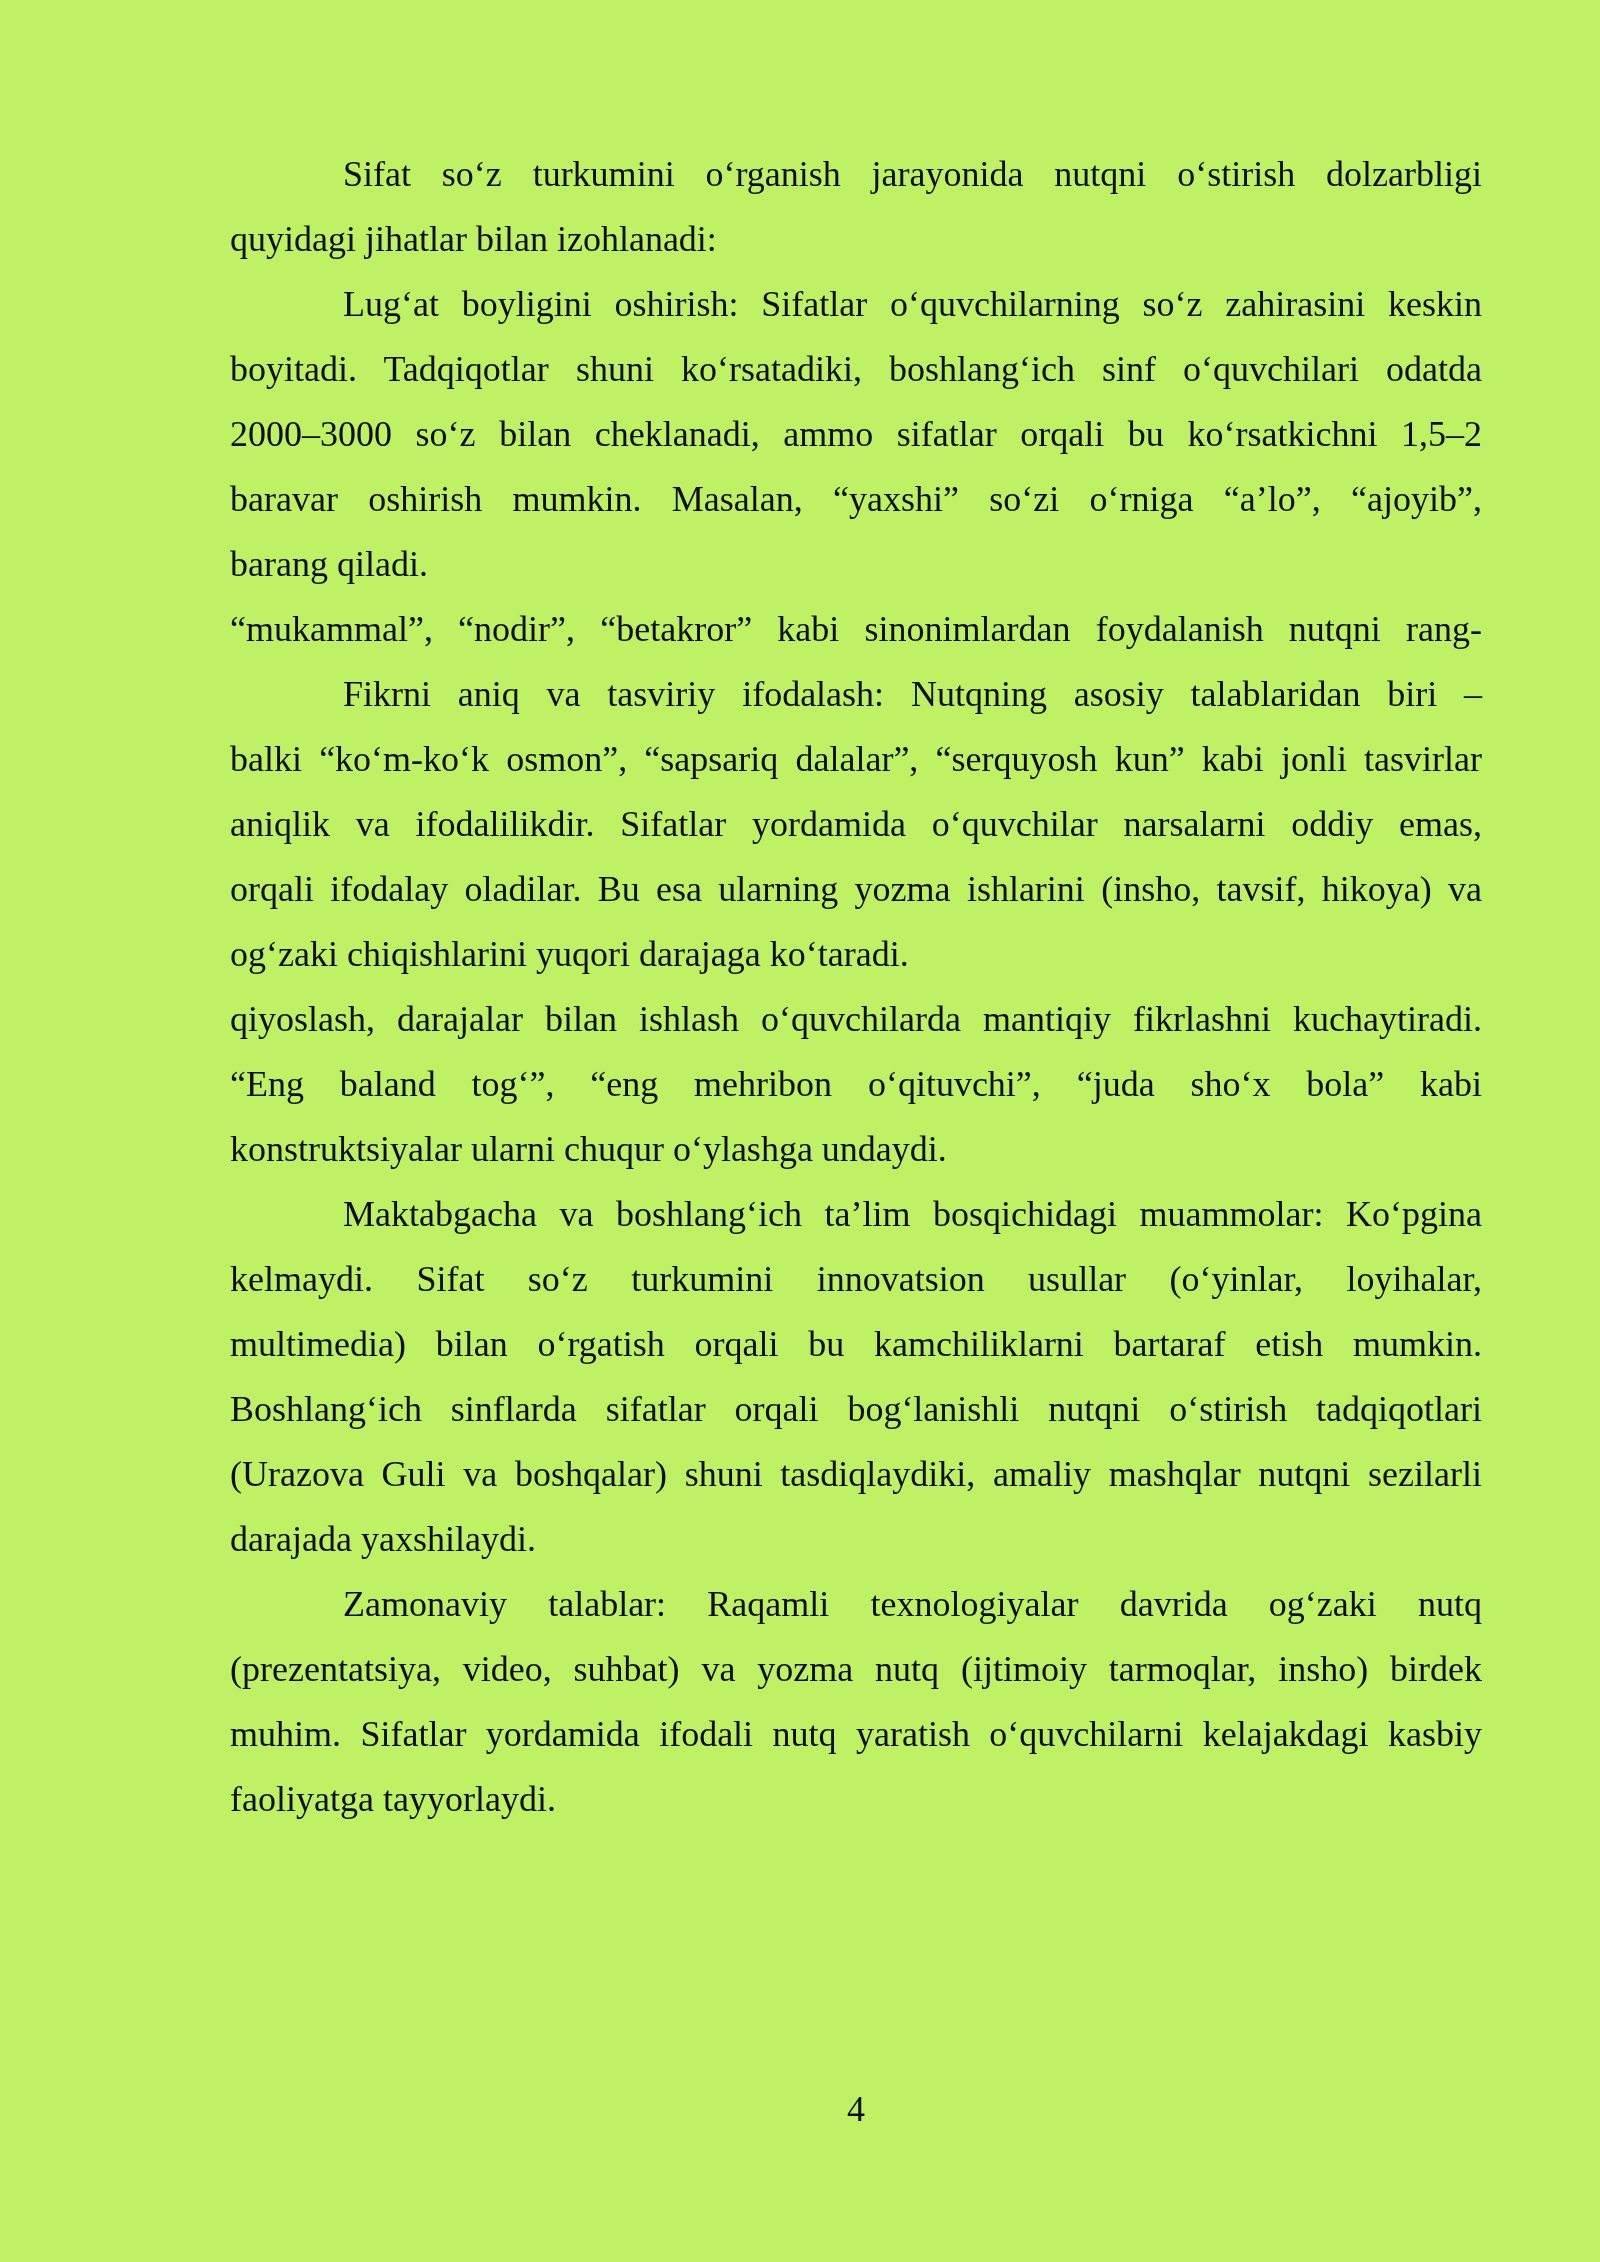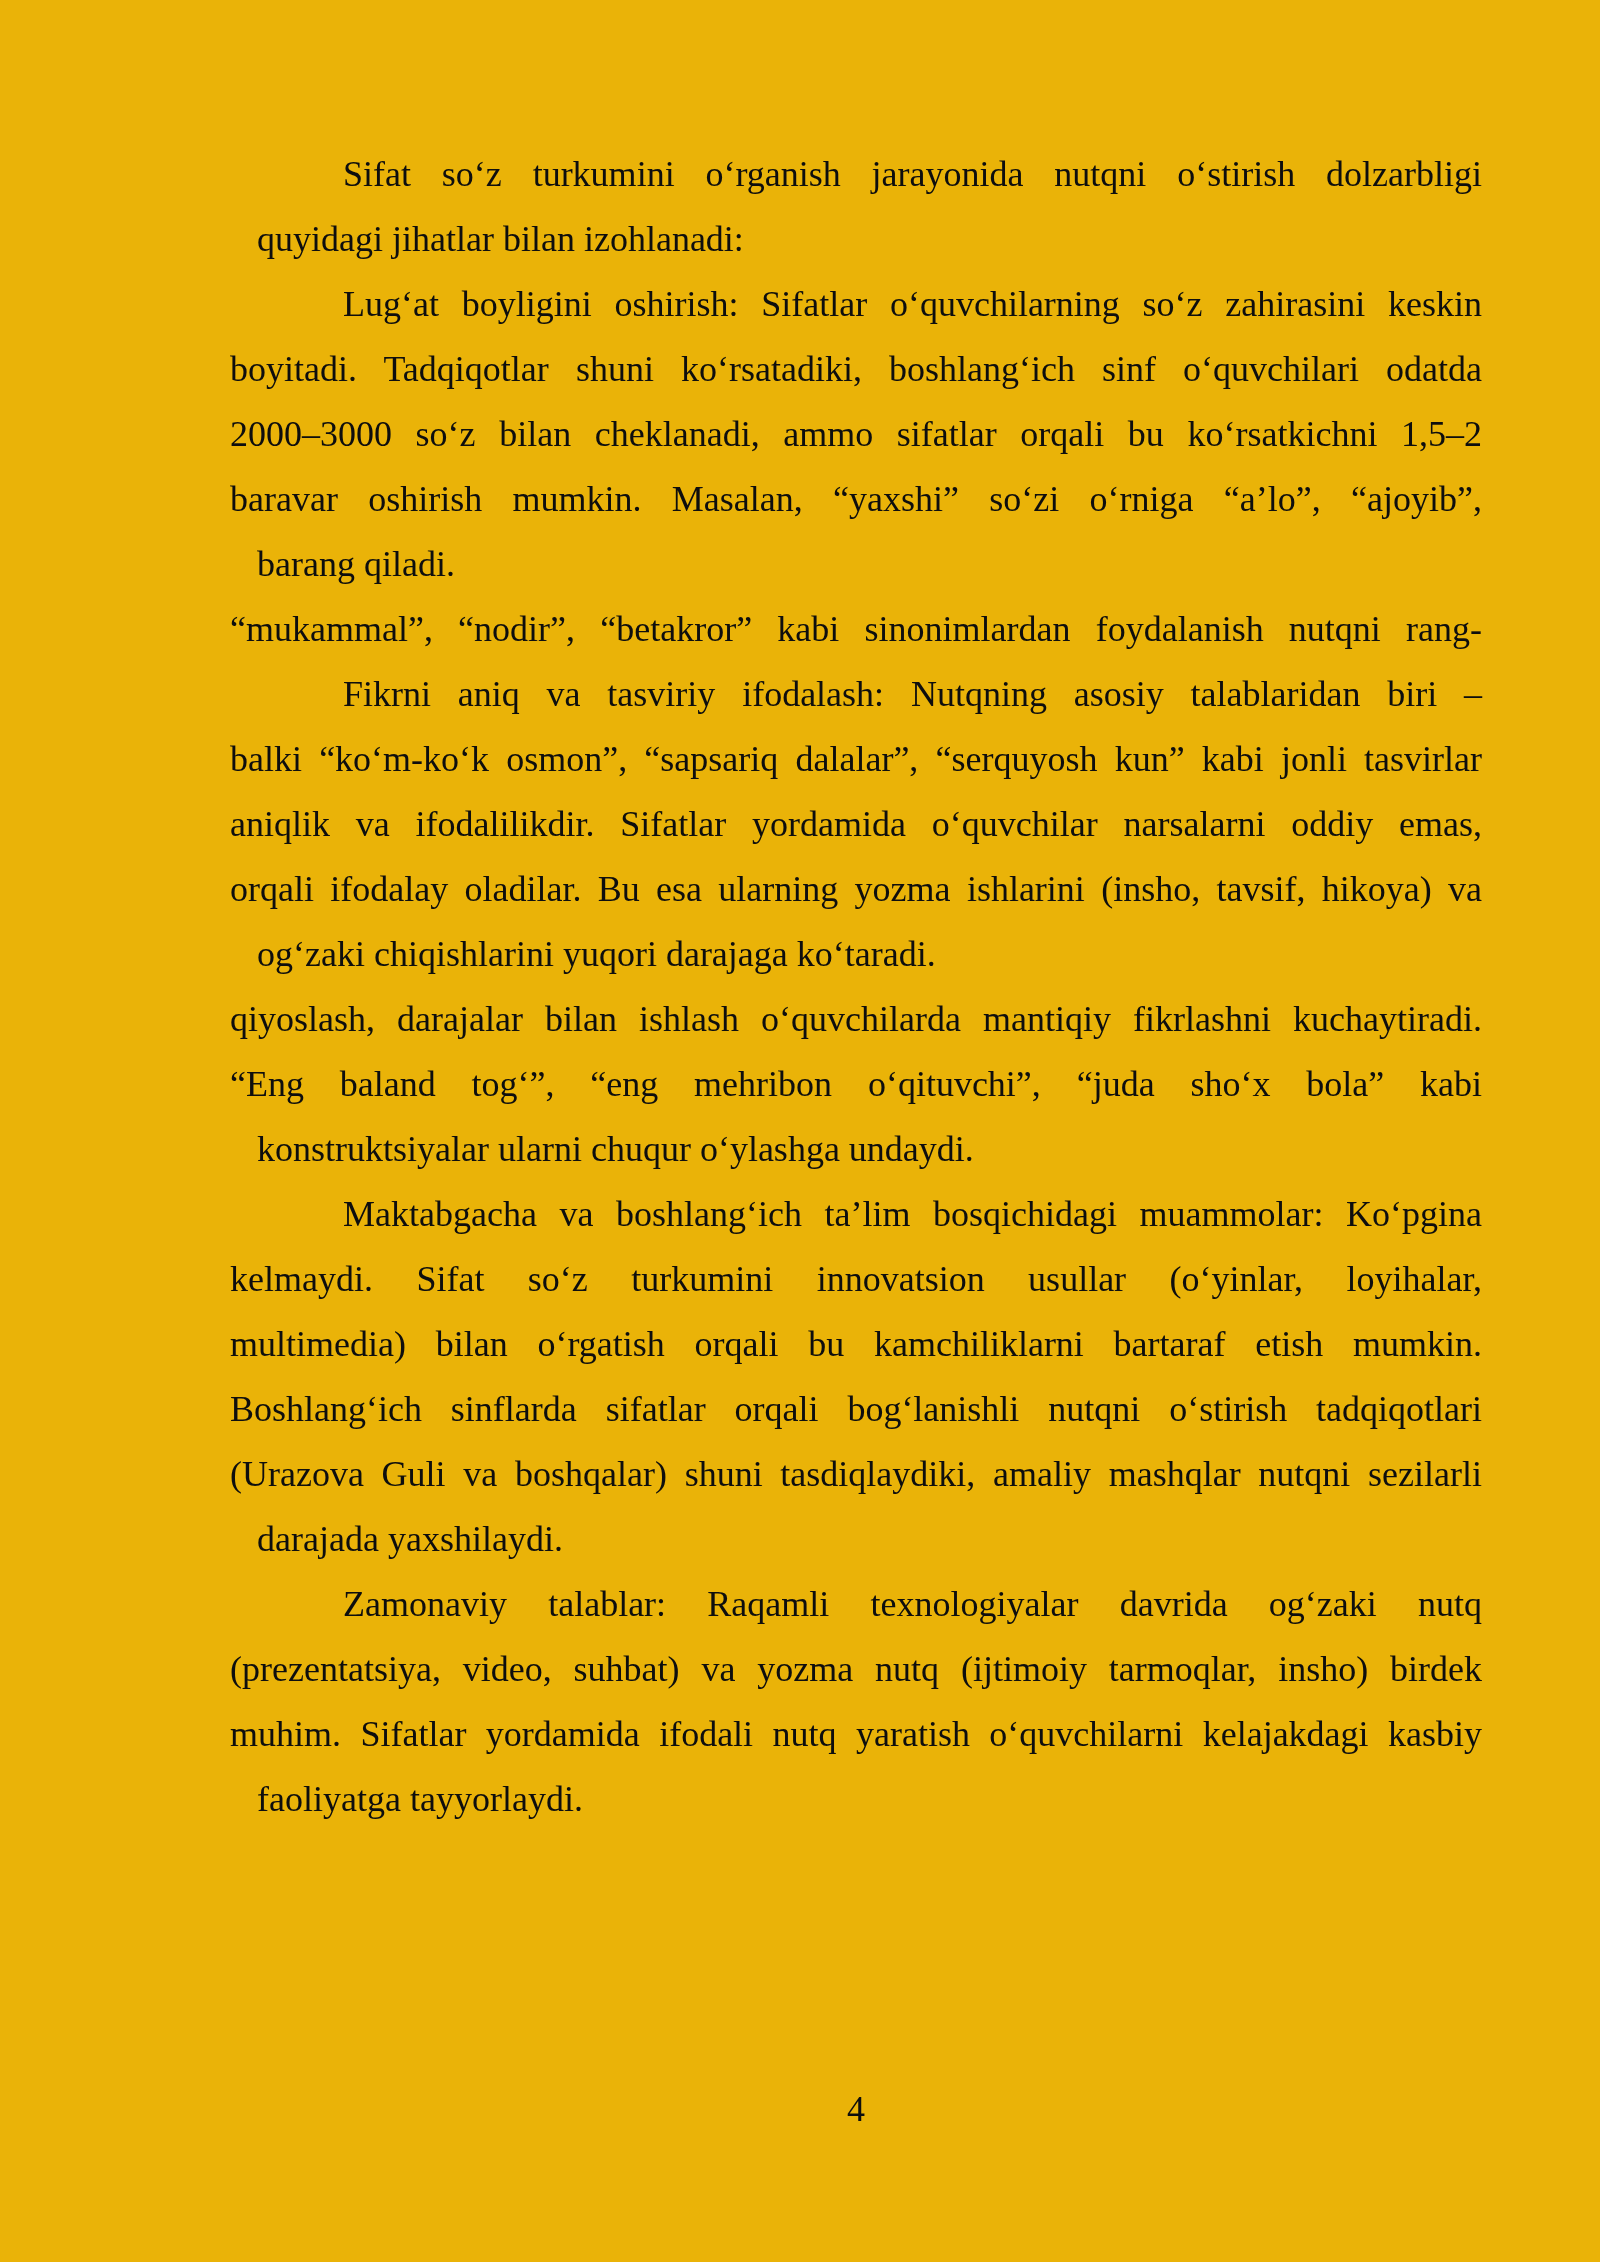--- a/index.html
+++ b/index.html
@@ -11,21 +11,21 @@
     width: 1600px;
     height: 2262px;
     position: relative;
     font-family: "Liberation Serif", "DejaVu Serif", serif;
     color: #0e0e0e;
     overflow: hidden;
   }
   .page {
     position: absolute;
     inset: 0;
-    background: #eab308;
+    background: #bef264;
   }
   .text-block {
     position: absolute;
     left: 230px;
     top: 142px;
     width: 1252px;
     font-size: 36px;
     line-height: 65px;
   }
   .paragraph {
@@ -36,21 +36,20 @@
     height: 65px;
     text-align: justify;
     text-align-last: justify;
     overflow: visible;
   }
   .line.para-start {
     text-indent: 113px;
   }
   .line.para-end {
     text-align-last: left;
-    margin-left: 27px;
   }
   .page-footer {
     position: absolute;
     left: 230px;
     top: 2077px;
     width: 1252px;
     text-align: center;
     font-size: 36px;
     line-height: 65px;
   }

